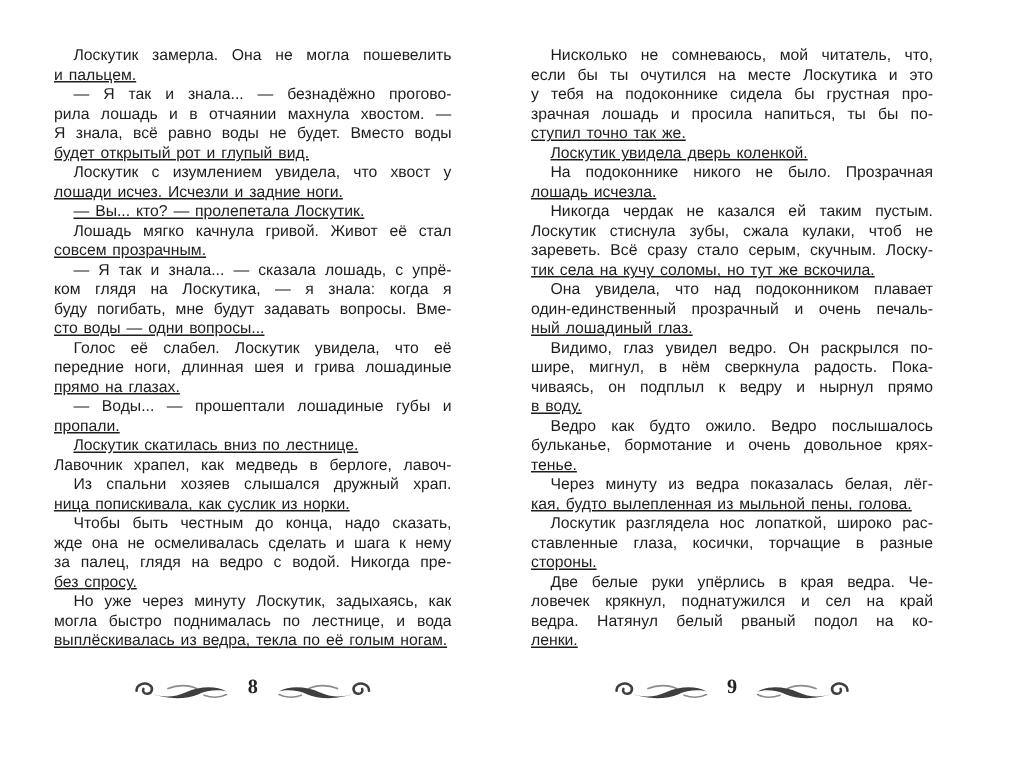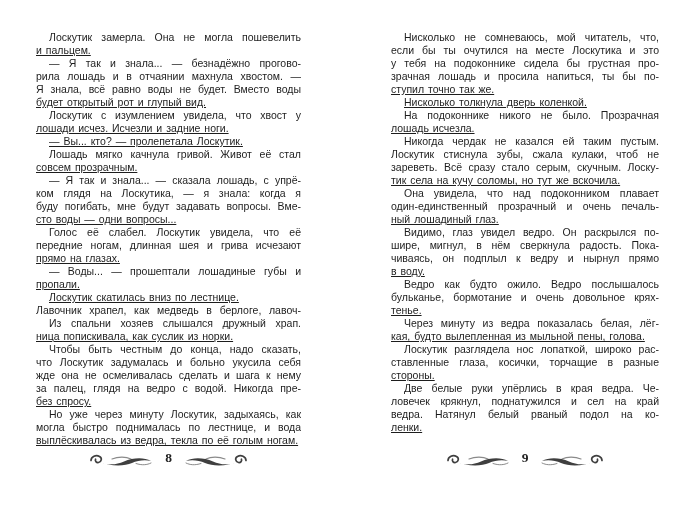--- a/index.html
+++ b/index.html
@@ -17,21 +17,21 @@
     height: 505px;
     background: var(--bg, #fff);
     color: var(--text, #1d1d1d);
   }
   .page {
     position: absolute;
     top: 0;
     height: 375px;
   }
   .page.left  { left: 36px;  width: 265px; }
-  .page.right { left: 391px; width: 268px; }
+  .page.right { left: 354px; width: 268px; }
   .text-col {
     padding-top: 31px;
     font-size: 10.5px;
     line-height: 13px;
     font-weight: 500;
   }
   .line {
     text-align: justify;
     text-align-last: justify;
     height: 13px;
@@ -78,30 +78,29 @@
         <div class="line first">Лоскутик с изумлением увидела, что хвост у</div>
         <div class="line last">лошади исчез. Исчезли и задние ноги.</div>
         <div class="line first last">— Вы... кто? — пролепетала Лоскутик.</div>
         <div class="line first">Лошадь мягко качнула гривой. Живот её стал</div>
         <div class="line last">совсем прозрачным.</div>
         <div class="line first">— Я так и знала... — сказала лошадь, с упрё-</div>
         <div class="line">ком глядя на Лоскутика, — я знала: когда я</div>
         <div class="line">буду погибать, мне будут задавать вопросы. Вме-</div>
         <div class="line last">сто воды — одни вопросы...</div>
         <div class="line first">Голос её слабел. Лоскутик увидела, что её</div>
-        <div class="line">передние ногам, длинная шея и грива исчезают</div>
+        <div class="line">передние ноги, длинная шея и грива лошадиные</div>
         <div class="line last">прямо на глазах.</div>
         <div class="line first">— Воды... — прошептали лошадиные губы и</div>
         <div class="line last">пропали.</div>
         <div class="line first last">Лоскутик скатилась вниз по лестнице.</div>
         <div class="line">Лавочник храпел, как медведь в берлоге, лавоч-</div>
         <div class="line first">Из спальни хозяев слышался дружный храп.</div>
         <div class="line last">ница попискивала, как суслик из норки.</div>
         <div class="line first">Чтобы быть честным до конца, надо сказать,</div>
-        <div class="line">что Лоскутик задумалась и больно укусила себя</div>
         <div class="line">жде она не осмеливалась сделать и шага к нему</div>
         <div class="line">за палец, глядя на ведро с водой. Никогда пре-</div>
         <div class="line last">без спросу.</div>
         <div class="line first">Но уже через минуту Лоскутик, задыхаясь, как</div>
         <div class="line">могла быстро поднималась по лестнице, и вода</div>
         <div class="line last">выплёскивалась из ведра, текла по её голым ногам.</div>
       </div>
     <div class="footer">
       <span class="orn">
         <svg width="66" height="16" viewBox="0 0 66 16">
@@ -127,21 +126,21 @@
     </div>
   </div>
 
   <div class="page right">
     <div class="text-col">
         <div class="line first">Нисколько не сомневаюсь, мой читатель, что,</div>
         <div class="line">если бы ты очутился на месте Лоскутика и это</div>
         <div class="line">у тебя на подоконнике сидела бы грустная про-</div>
         <div class="line">зрачная лошадь и просила напиться, ты бы по-</div>
         <div class="line last">ступил точно так же.</div>
-        <div class="line first last">Нисколько толкнула дверь коленкой.</div>
+        <div class="line first last">Лоскутик увидела дверь коленкой.</div>
         <div class="line first">На подоконнике никого не было. Прозрачная</div>
         <div class="line last">лошадь исчезла.</div>
         <div class="line first">Никогда чердак не казался ей таким пустым.</div>
         <div class="line">Лоскутик стиснула зубы, сжала кулаки, чтоб не</div>
         <div class="line">зареветь. Всё сразу стало серым, скучным. Лоску-</div>
         <div class="line last">тик села на кучу соломы, но тут же вскочила.</div>
         <div class="line first">Она увидела, что над подоконником плавает</div>
         <div class="line">один-единственный прозрачный и очень печаль-</div>
         <div class="line last">ный лошадиный глаз.</div>
         <div class="line first">Видимо, глаз увидел ведро. Он раскрылся по-</div>

